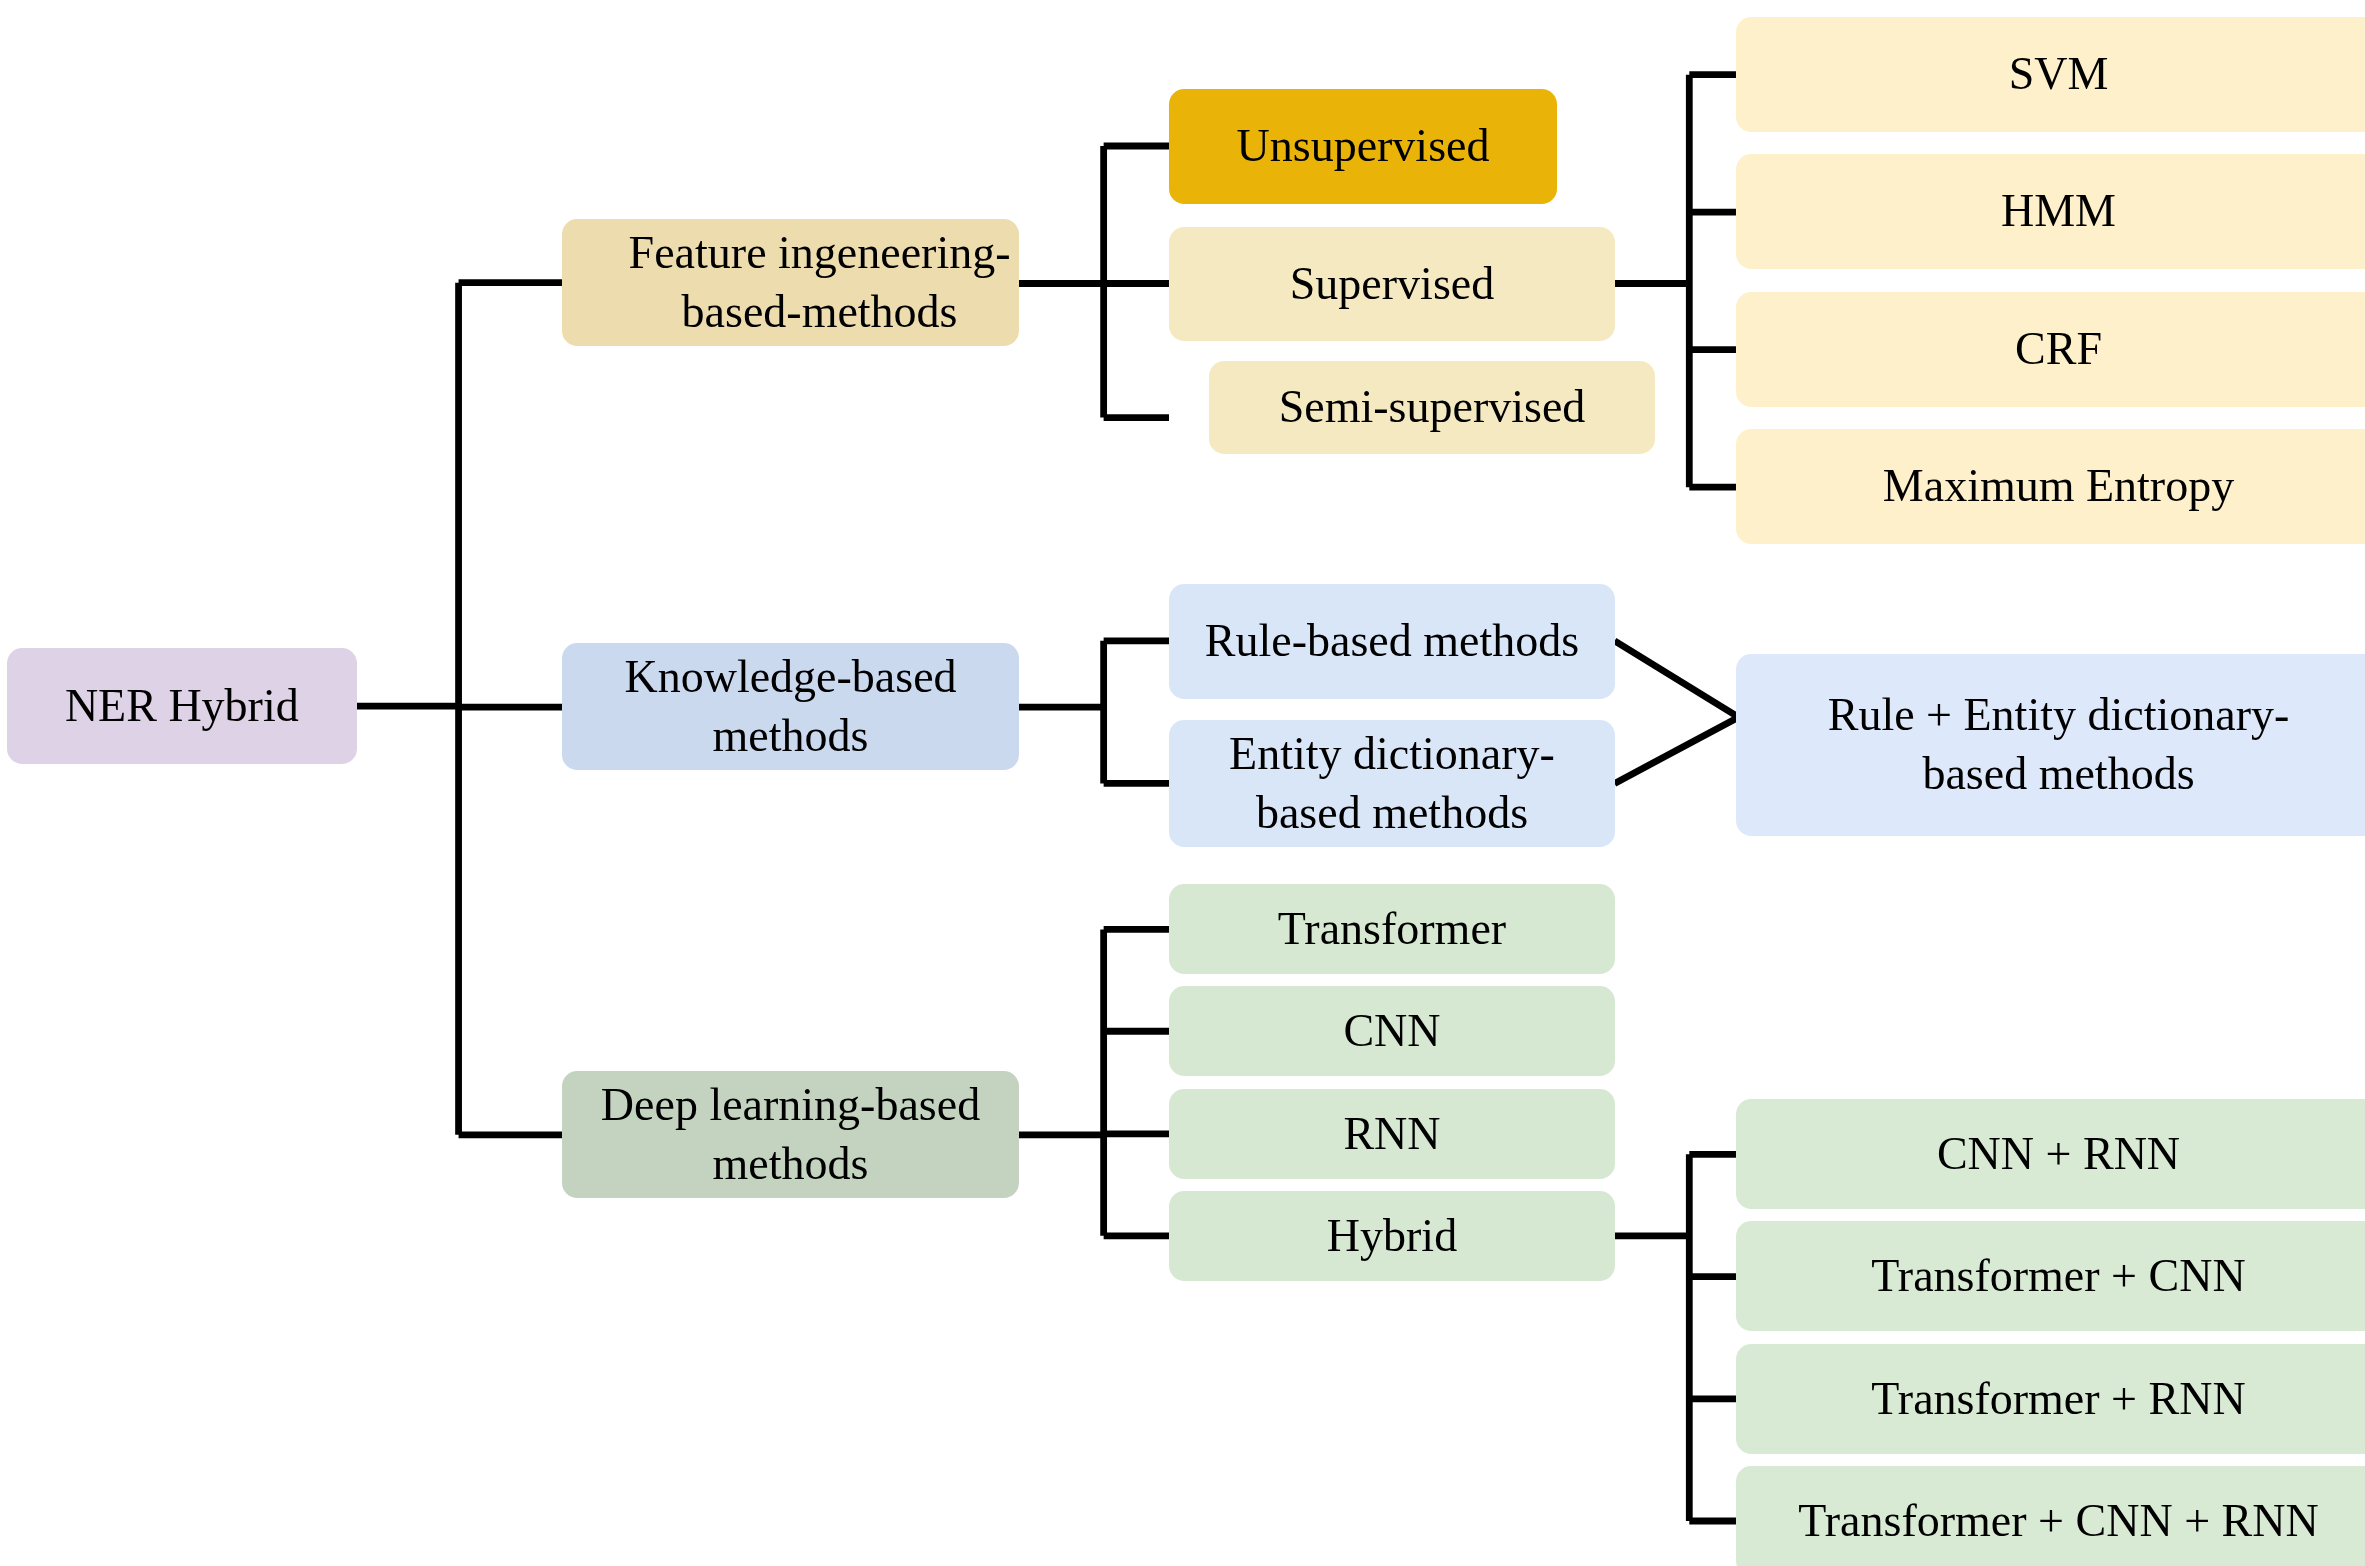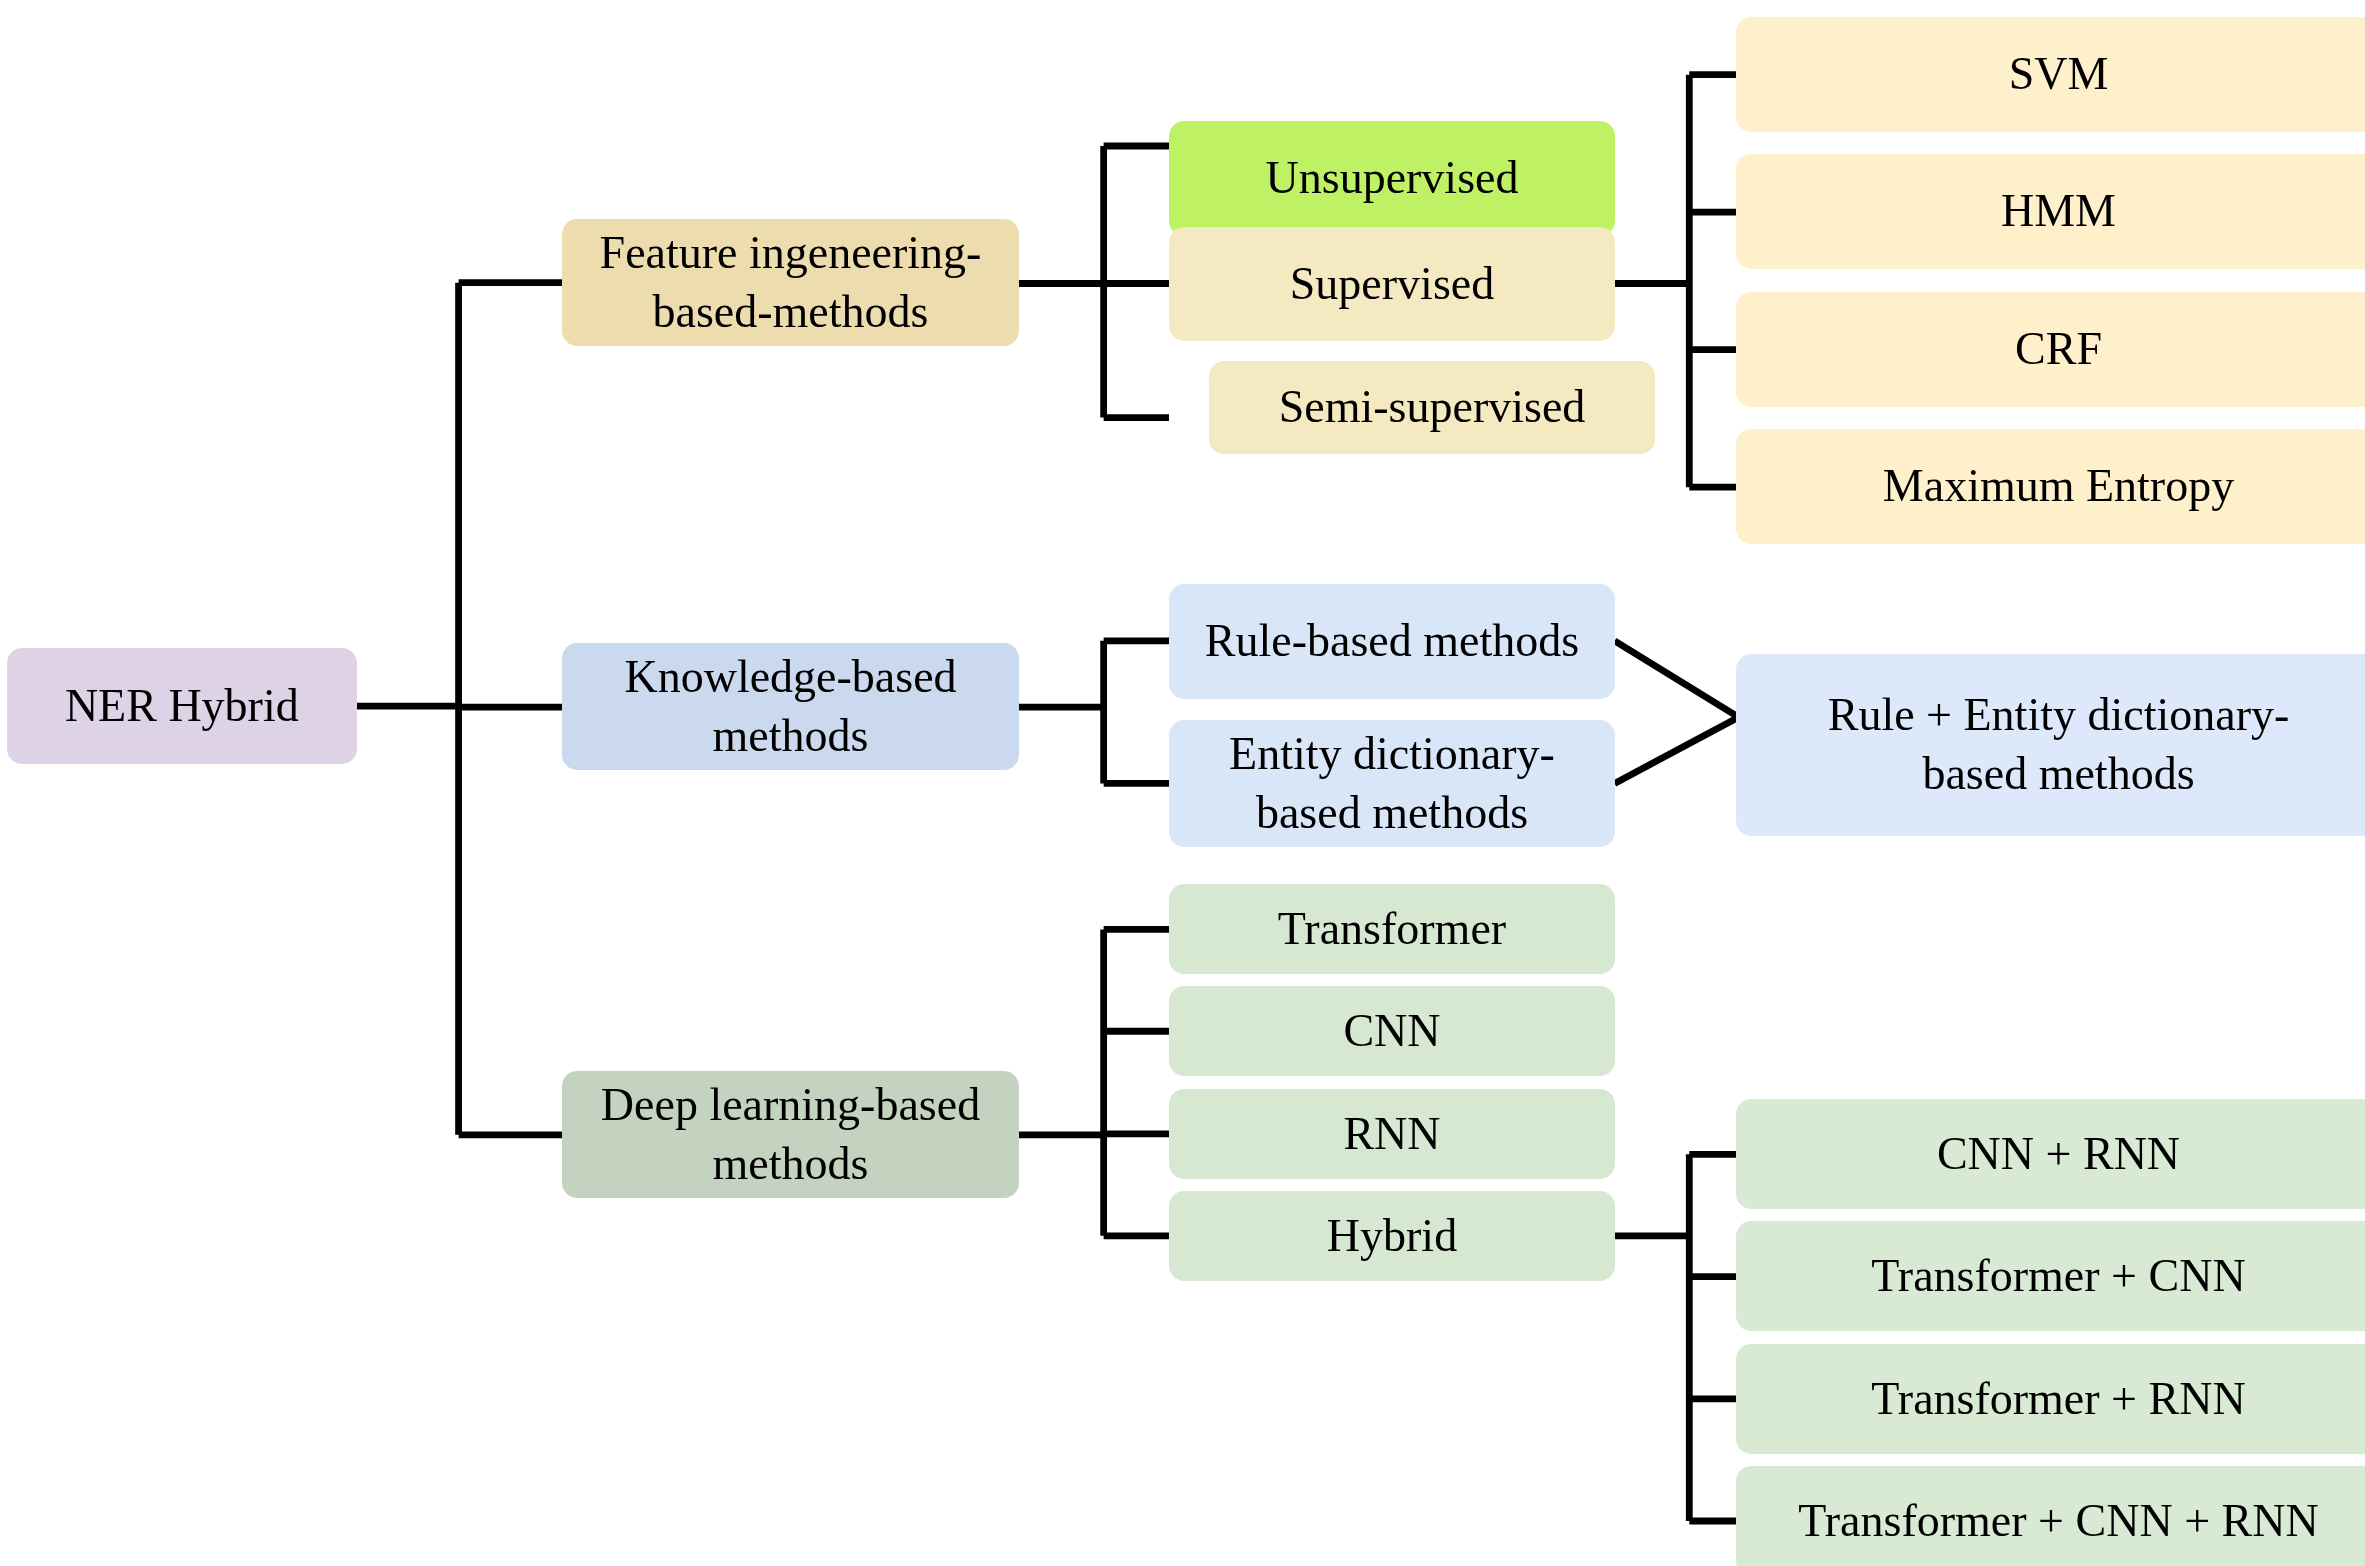--- a/index.html
+++ b/index.html
@@ -64,27 +64,27 @@
       <line x1="1300" y1="1336" x2="1377" y2="1336" stroke="#000000" stroke-width="8"></line>
       <line x1="1300" y1="1456" x2="1377" y2="1456" stroke="#000000" stroke-width="8"></line>
       <line x1="1902" y1="1456" x2="1990" y2="1456" stroke="#000000" stroke-width="8"></line>
       <line x1="1990" y1="1360" x2="1990" y2="1792" stroke="#000000" stroke-width="8"></line>
       <line x1="1990" y1="1360" x2="2045" y2="1360" stroke="#000000" stroke-width="8"></line>
       <line x1="1990" y1="1504" x2="2045" y2="1504" stroke="#000000" stroke-width="8"></line>
       <line x1="1990" y1="1648" x2="2045" y2="1648" stroke="#000000" stroke-width="8"></line>
       <line x1="1990" y1="1792" x2="2045" y2="1792" stroke="#000000" stroke-width="8"></line>
     </svg>
 <div class="node" style="left: 6.8px; top: 648px; width: 350px; height: 116px; background: rgb(222, 210, 230);"><span>NER Hybrid</span></div>
-    <div class="node" style="left: 562px; top: 219px; width: 457px; height: 127px; background: rgb(236, 220, 174);"><span>Feature ingeneering-
+    <div class="node" style="left: 562px; top: 219px; width: 457px; height: 127px; background: rgb(236, 220, 174); justify-content: flex-end;"><span>Feature ingeneering-
 based-methods</span></div>
     <div class="node" style="left: 562px; top: 643px; width: 457px; height: 127px; background: rgb(203, 217, 238); text-align: center;"><span>Knowledge-based
 methods</span></div>
     <div class="node" style="left: 562px; top: 1071px; width: 457px; height: 127px; background: rgb(195, 211, 191); text-align: center;"><span>Deep learning-based
 methods</span></div>
-    <div class="node" style="left: 1169px; top: 89px; width: 446px; height: 115px; background: #bef264; margin-top: 32px;"><span>Unsupervised</span></div>
+    <div class="node" style="left: 1169px; top: 89px; width: 388px; height: 115px; background: #eab308;"><span>Unsupervised</span></div>
     <div class="node" style="left: 1169px; top: 227px; width: 446px; height: 114px; background: rgb(245, 233, 194);"><span>Supervised</span></div>
     <div class="node" style="left: 1169px; top: 361px; width: 446px; height: 93px; background: rgb(245, 233, 194); margin-left: 40px;"><span>Semi-supervised</span></div>
     <div class="node" style="left: 1736px; top: 17px; width: 645px; height: 115px; background: rgb(253, 240, 202);"><span>SVM</span></div>
     <div class="node" style="left: 1736px; top: 154px; width: 645px; height: 115px; background: rgb(253, 240, 202);"><span>HMM</span></div>
     <div class="node" style="left: 1736px; top: 292px; width: 645px; height: 115px; background: rgb(253, 240, 202);"><span>CRF</span></div>
     <div class="node" style="left: 1736px; top: 429px; width: 645px; height: 115px; background: rgb(253, 240, 202);"><span>Maximum Entropy</span></div>
     <div class="node" style="left: 1169px; top: 584px; width: 446px; height: 115px; background: rgb(217, 230, 248);"><span>Rule-based methods</span></div>
     <div class="node" style="left: 1169px; top: 720px; width: 446px; height: 127px; background: rgb(217, 230, 248);"><span>Entity dictionary-
 based methods</span></div>
     <div class="node" style="left: 1736px; top: 654px; width: 645px; height: 182px; background: rgb(221, 233, 250);"><span>Rule + Entity dictionary-

